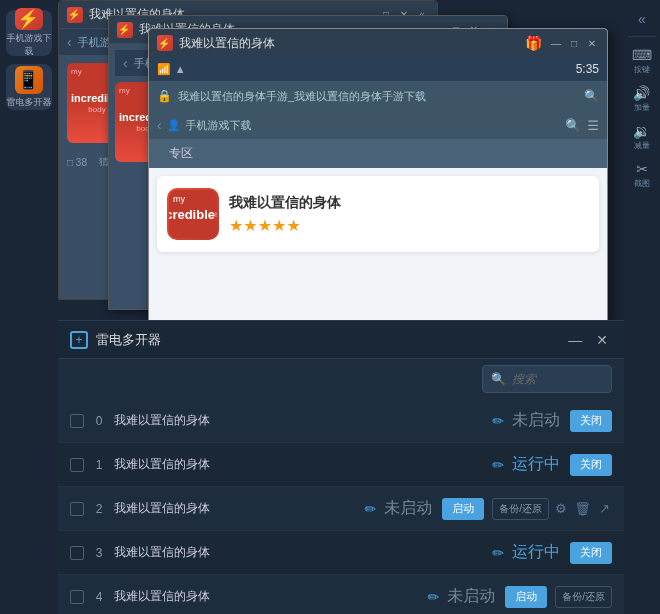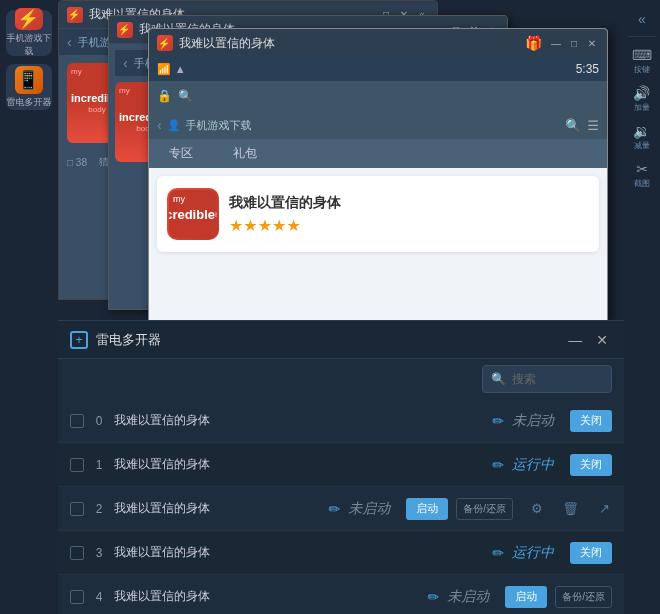--- a/index.html
+++ b/index.html
@@ -293,21 +293,21 @@
       background: #2a3d52;
       border: 1px solid #3a5068;
       border-radius: 4px;
       display: flex;
       align-items: center;
       padding: 0 8px;
       gap: 6px;
       min-width: 130px;
     }
     .search-icon-span { font-size: 12px; color: #888; }
-    .search-input-fake { font-size: 12px; color: #666; }
+    .search-input-fake { font-size: 12px; color: #666; font-style: italic; }
 
     
     .instance-list {
       overflow-y: auto;
       height: calc(294px - 78px);
     }
     .instance-row {
       height: 44px;
       display: flex;
       align-items: center;
@@ -321,21 +321,21 @@
     .inst-check {
       width: 14px; height: 14px;
       border: 1px solid #4a6278;
       border-radius: 2px;
       background: transparent;
       cursor: pointer;
     }
     .inst-num { color: #8899aa; width: 14px; text-align: center; }
     .inst-name { color: #ccd; flex: 1; }
     .inst-edit { color: #4aa3df; font-size: 14px; cursor: pointer; }
-    .inst-status { width: 50px; font-size: 14px; font-style: italic; }
+    .inst-status { width: 50px; font-size: 16px; }
     .inst-status.running { color: #4aa3df; }
     .inst-status.stopped { color: #778899; }
     .btn-close {
       height: 22px;
       padding: 0 10px;
       background: #4aa3df;
       color: white;
       font-size: 11px;
       border: none;
       border-radius: 3px;
@@ -346,21 +346,21 @@
       padding: 0 10px;
       background: #4aa3df;
       color: white;
       font-size: 11px;
       border: none;
       border-radius: 3px;
       cursor: pointer;
     }
     .inst-actions {
       display: flex;
-      gap: 16px;
+      gap: 4px;
       align-items: center;
     }
     .inst-action-icon {
       font-size: 13px;
       color: #5a7a99;
       cursor: pointer;
       padding: 2px;
     }
     .backup-btn {
       height: 22px;
@@ -575,38 +575,38 @@
     <div class="status-bar">
       <div class="status-icons">
         <span class="status-icon">📶</span>
         <span class="status-icon">▲</span>
       </div>
       <div class="status-time">5:35</div>
     </div>
 
     <div class="win3-inner-addr">
       <span style="font-size:12px; color:#88ccaa;">🔒</span>
+      <span style="font-size:11px; color:#aaccd0; flex:1;">我难以置信的身体手游_我难以置信的身体手游下载</span>
       <span style="font-size:12px; color:#6a8aaa;">🔍</span>
     </div>
 
     <div style="height:28px; background:#3e5568; display:flex; align-items:center; padding:0 8px; gap:6px;">
       <div class="nav-arrow">‹</div>
       <div style="font-size:11px; color:#aaccd0; display:flex; align-items:center; gap:4px;">
         <span>👤</span>
         <span>手机游戏下载</span>
       </div>
       <div style="margin-left:auto; display:flex; gap:6px;">
         <span style="color:#aaa; font-size:13px; cursor:pointer;">🔍</span>
         <span style="color:#aaa; font-size:13px; cursor:pointer;">☰</span>
       </div>
     </div>
 
     <div class="win3-tab-bar">
       <div class="win3-tab">专区</div>
-      <div class="win3-tab">礼包</div>
     </div>
 
     <div class="app-card">
       <div class="app-card-icon">
         <div class="incredible-logo">
           <span class="logo-text-my">my</span>
           <span class="logo-text-inc">incredible</span>
           <span class="logo-text-body">body</span>
         </div>
       </div>

